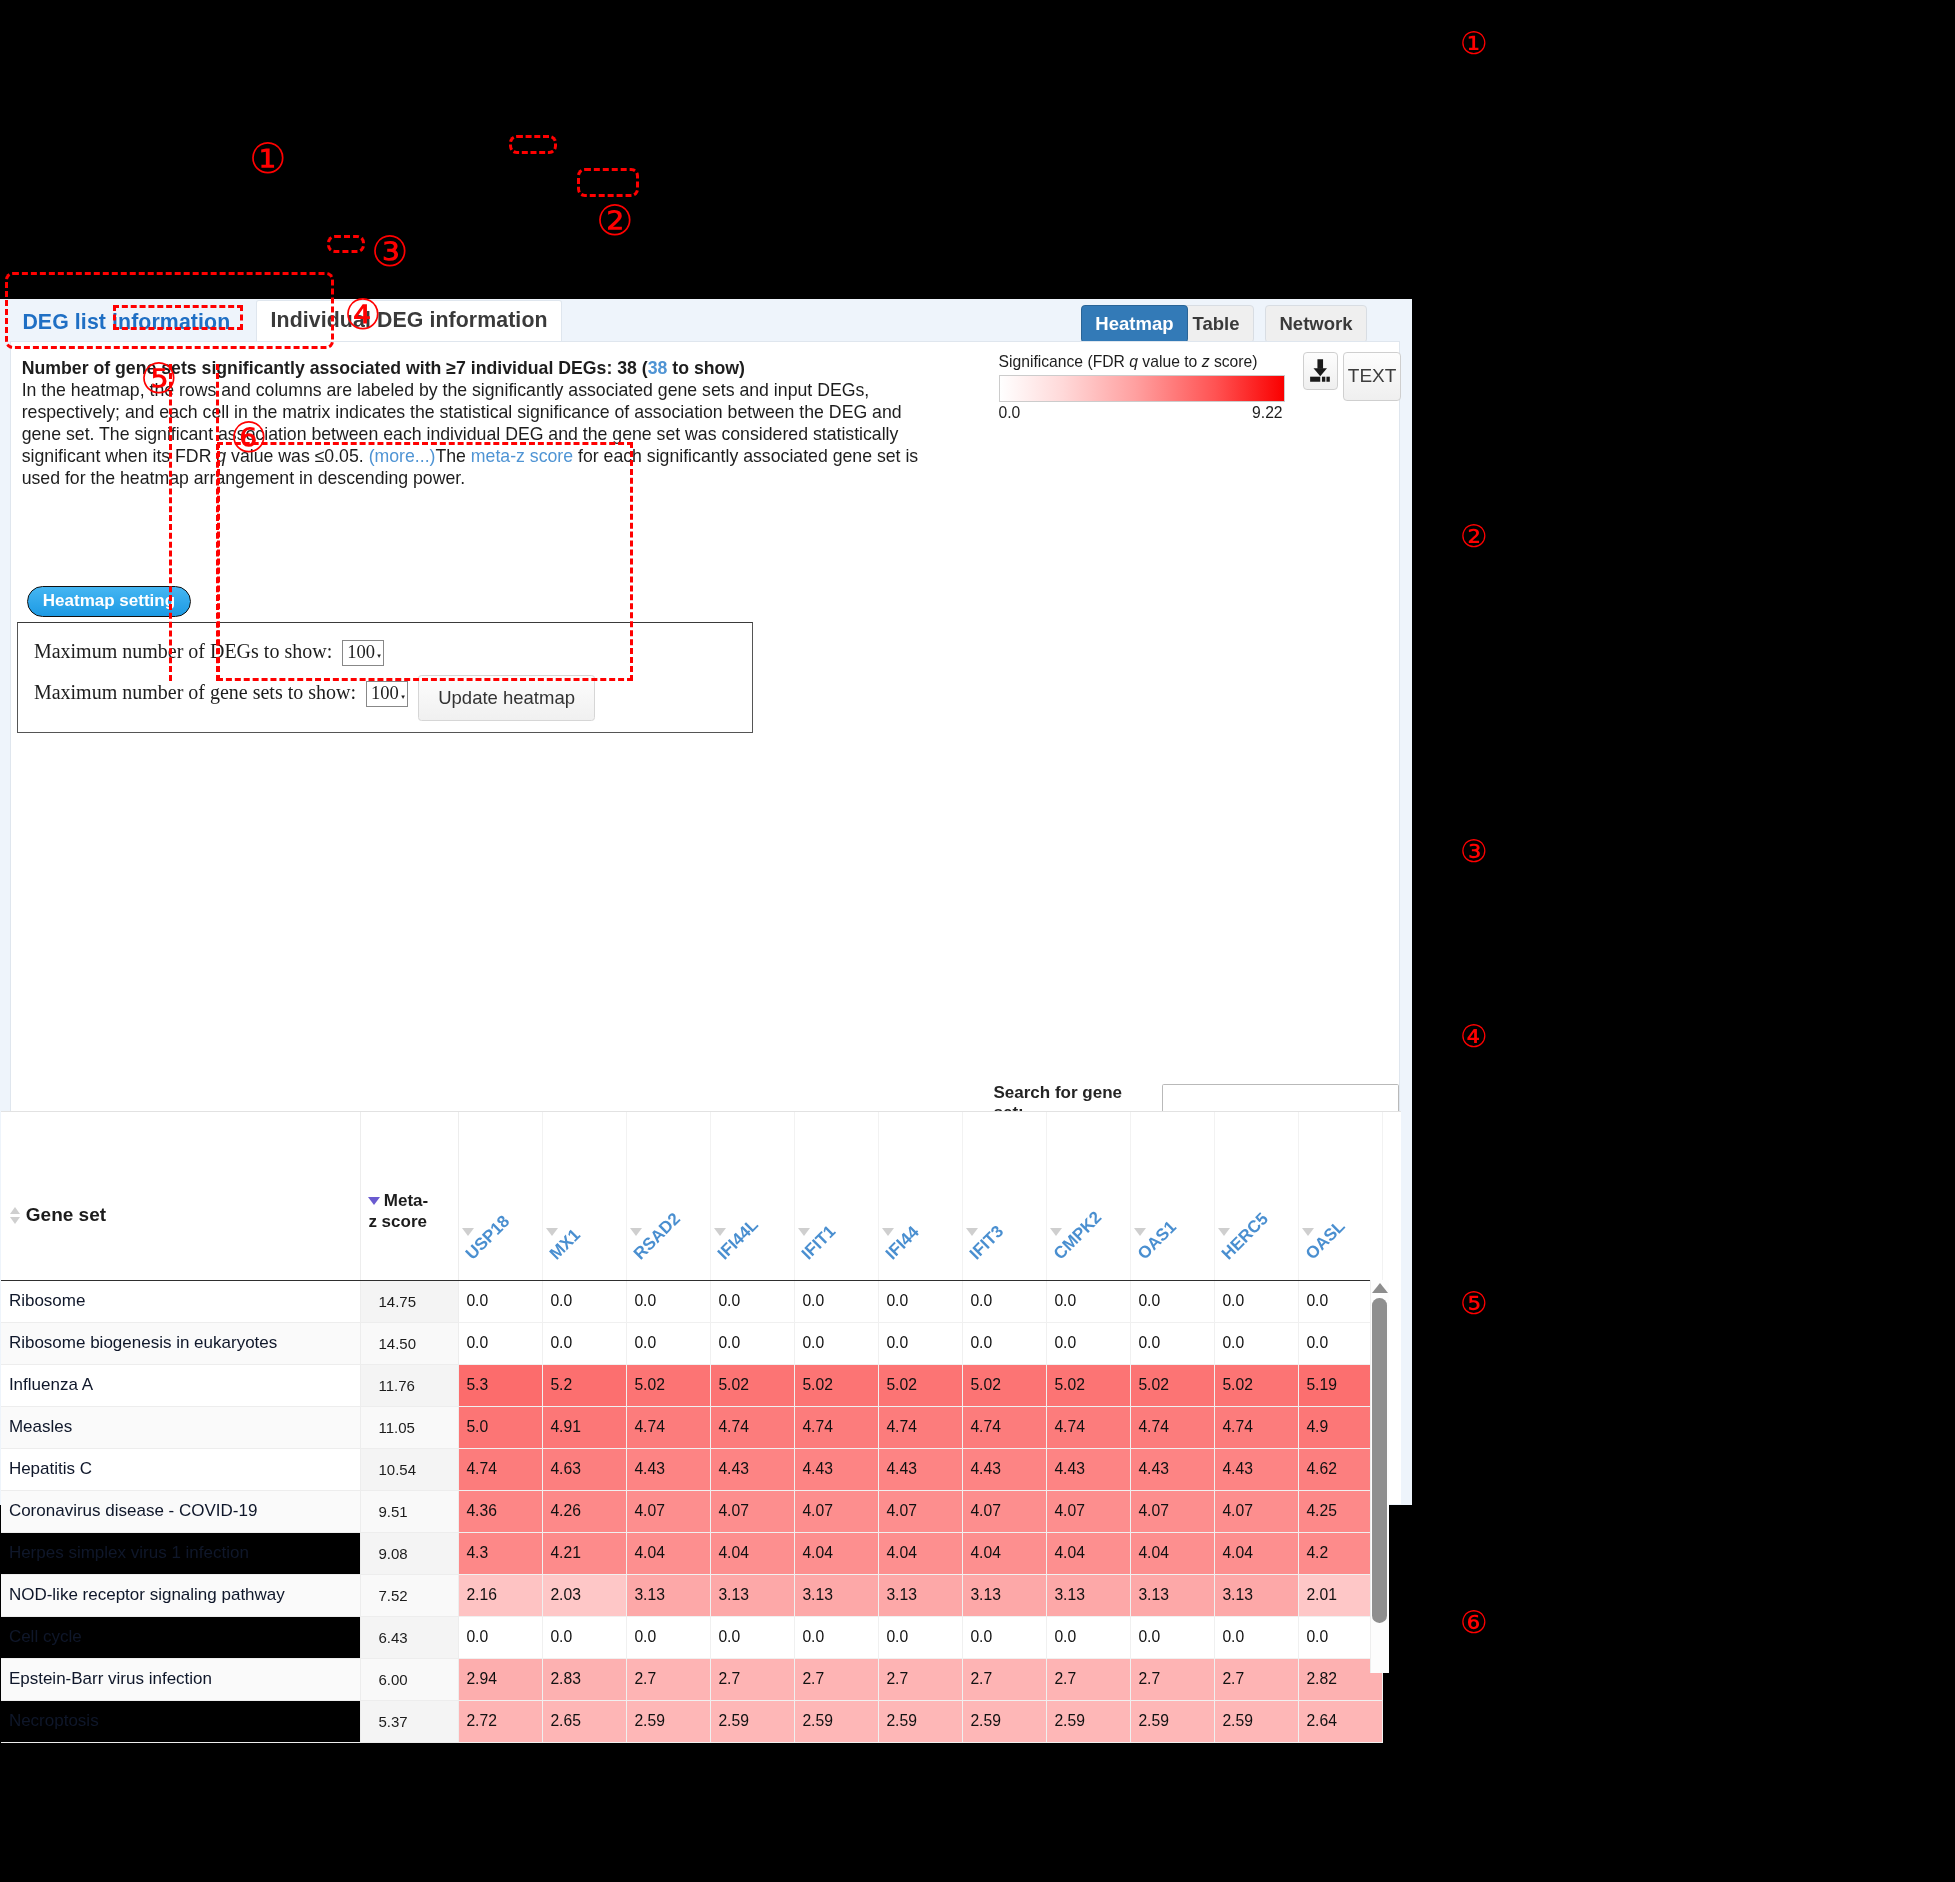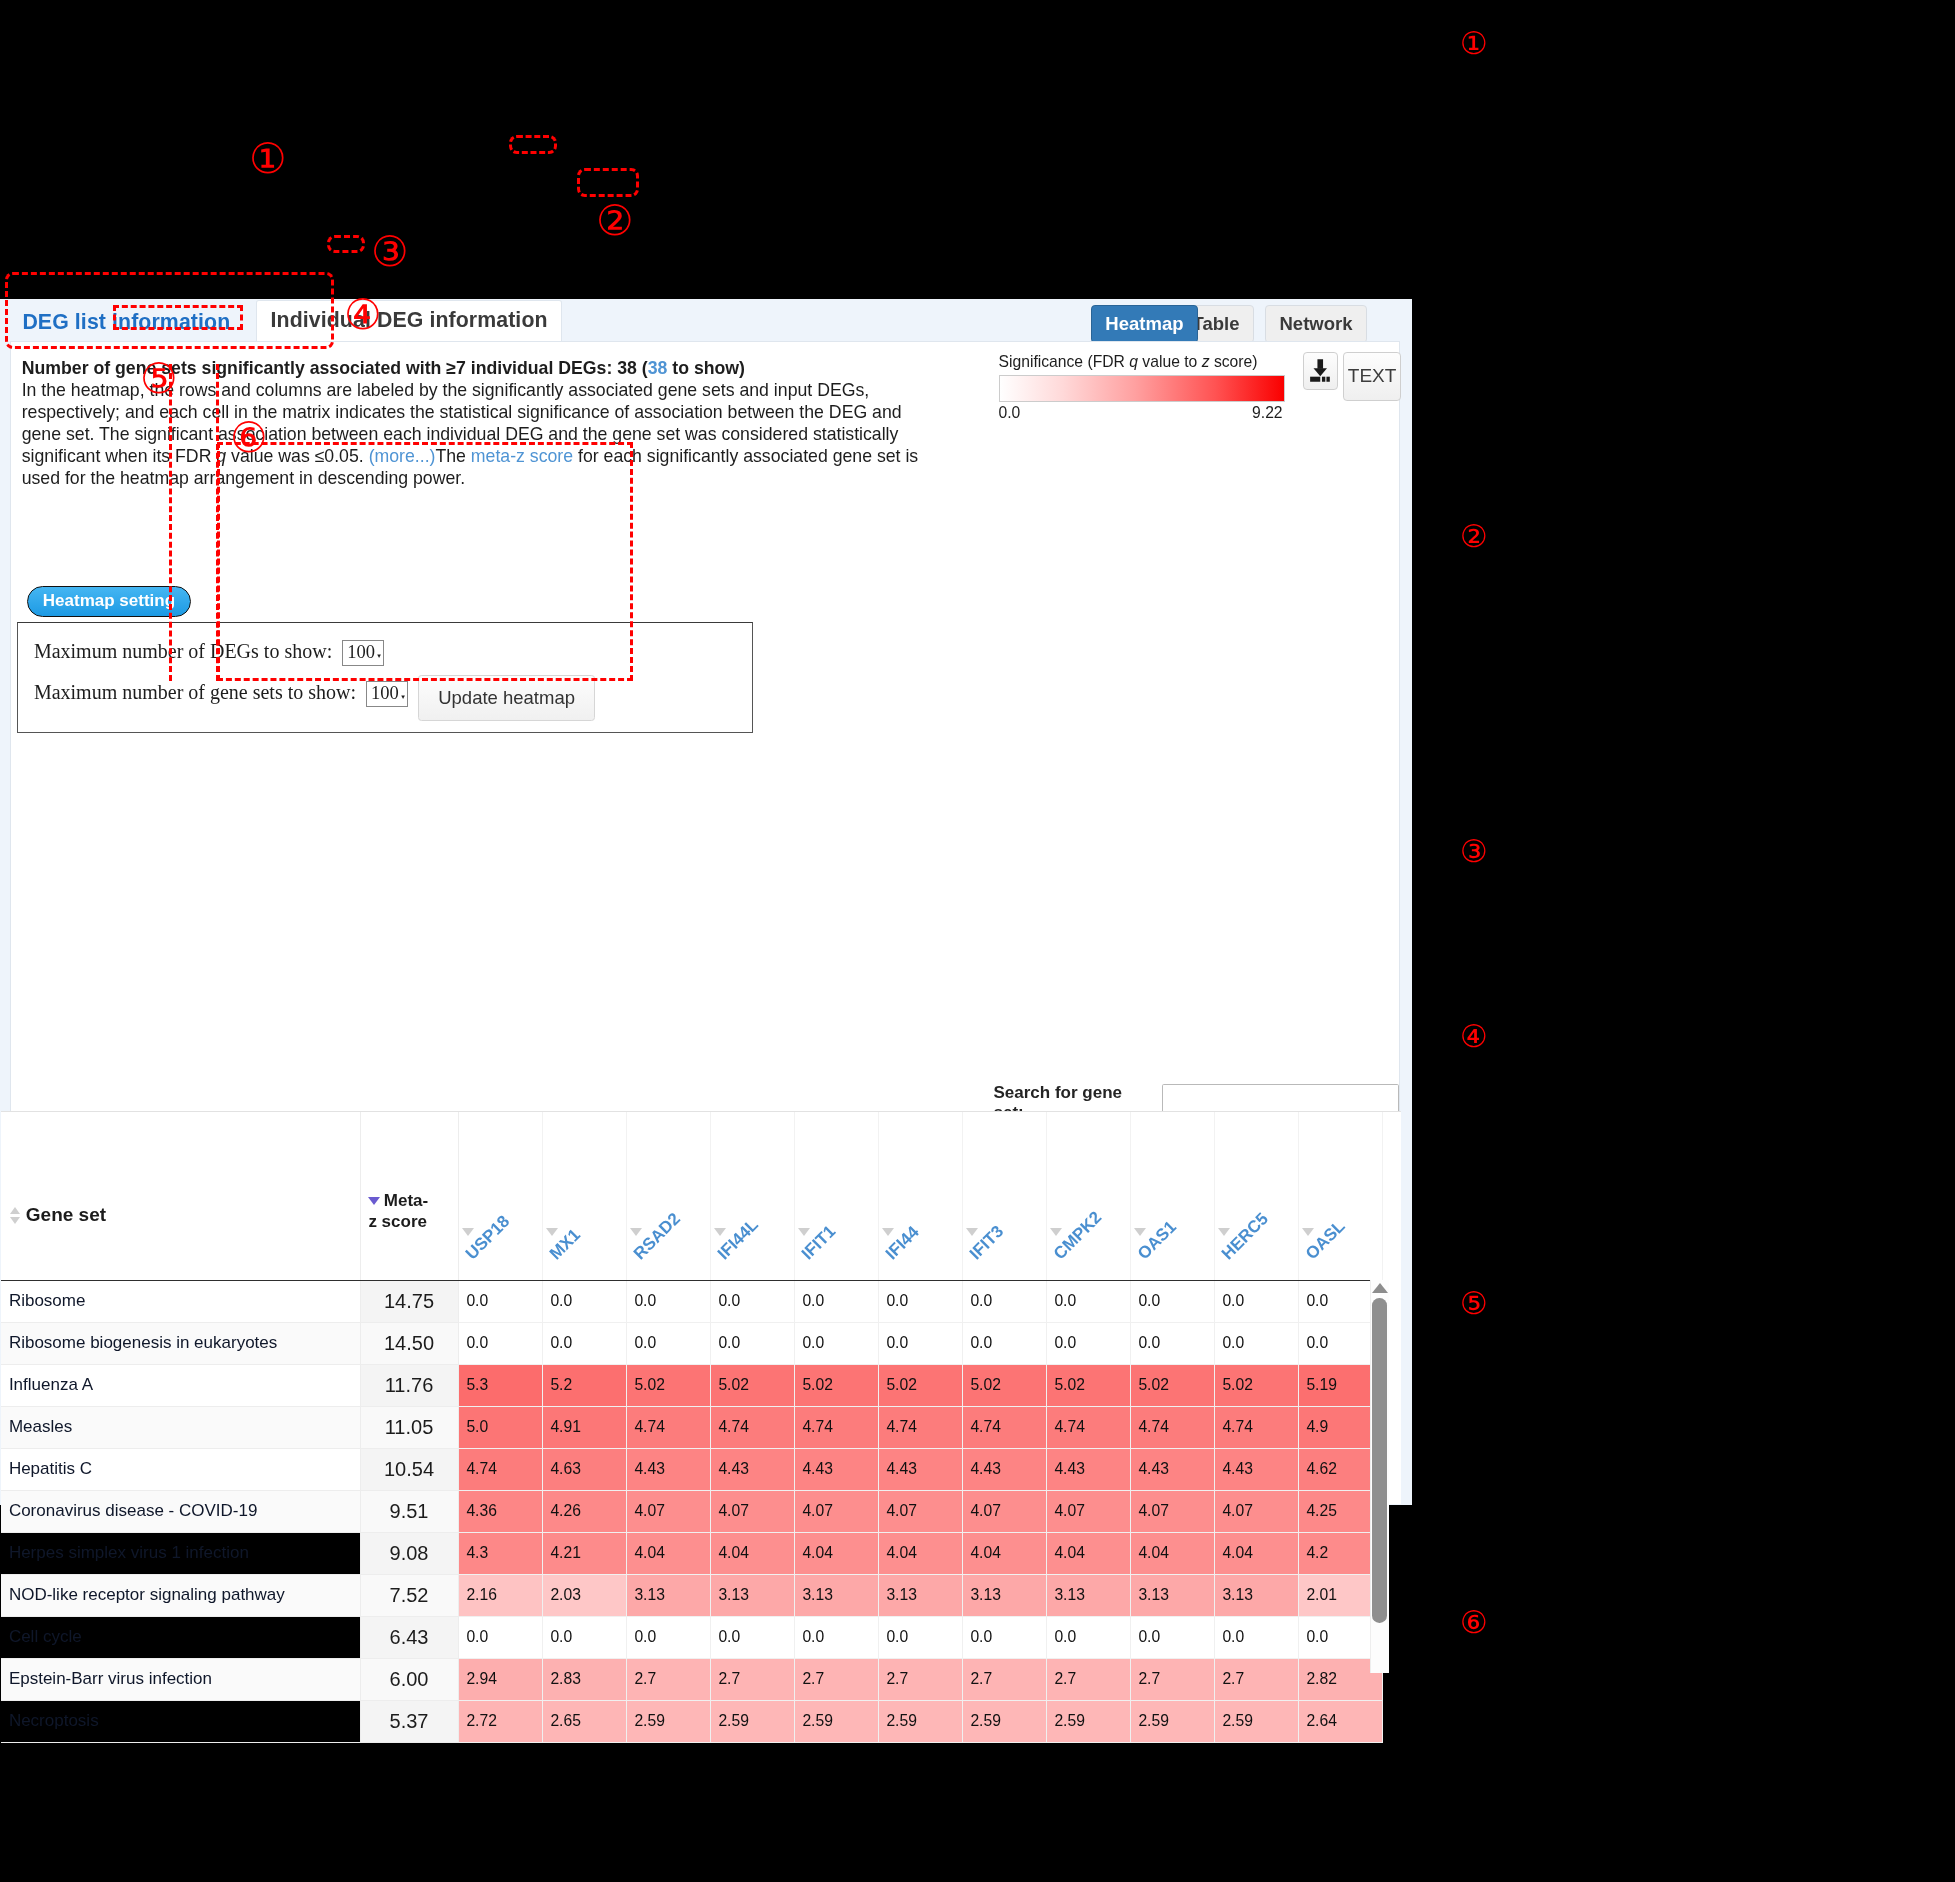--- a/index.html
+++ b/index.html
@@ -48,21 +48,21 @@
   .rtab {
     position: absolute; top: 5.6px;
     font-size: 18.5px; font-weight: bold;
     color: #3a3a3a;
     background: #efefef;
     border: 0.6px solid #d8dde3;
     border-radius: 3.9px;
     padding: 7.3px 13.5px;
   }
   #tab-heatmap {
-    right: 214px; background: #337ab7; color: #fff; border-color:#2a6496;
+    right: 224px; background: #337ab7; color: #fff; border-color:#2a6496;
   }
   #tab-table { right: 158px; }
   #tab-network { right: 45px; }
 
   
   #panel {
     position: absolute;
     left: 9.5px; top: 42px;
     width: 1390px; height: 1162px;
     background: #fff;
@@ -210,26 +210,25 @@
   .dualsort i.d { border-left:5.6px solid transparent;border-right:5.6px solid transparent;border-top:7.3px solid #cfcfcf;}
 
   tbody td { height: 42px; padding: 0; }
   .td-name {
     font-size: 17px; color:#0f172a;
     padding-left: 7.9px;
     border-bottom: 0.6px solid #ededed;
     border-right: 0.6px solid #ededed;
   }
   .td-meta {
-    font-size: 20px; color:#1c1c1c;
-    padding-left: 0;
+    font-size: 15px; color:#1c1c1c;
+    padding-left: 18px;
     background: #f4f4f4;
     border-bottom: 0.6px solid #ededed;
     border-right: 0.6px solid #ededed;
-    text-align: center;
   }
   tbody tr:nth-child(even) .td-name { background:#fafafa; }
   tbody tr:nth-child(even) .td-meta { background:#f9f9f9; }
   .td-cell {
     font-size: 15.7px; color:#111;
     padding-left: 7.9px;
     border-bottom: 0.6px solid #f0f0f0;
     border-right: 0.6px solid #f0f0f0;
   }
 

